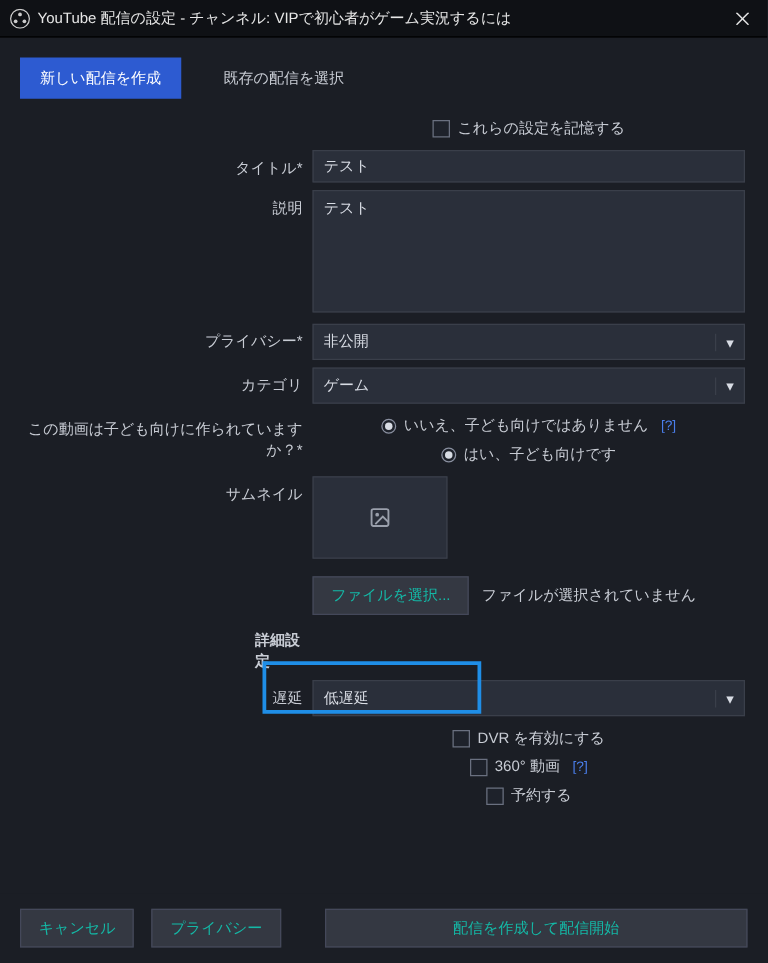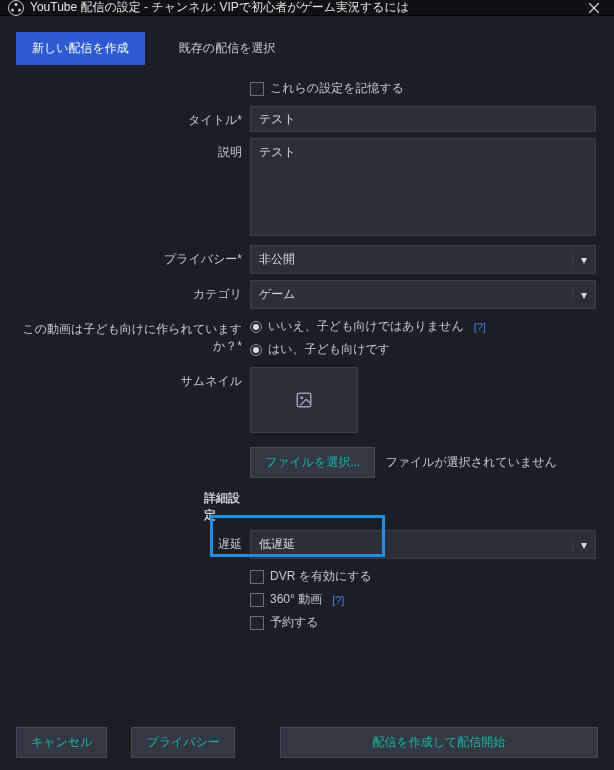--- a/index.html
+++ b/index.html
@@ -6,21 +6,21 @@
 body {
   width: 614px;
   height: 770px;
   background: #1b1e25;
   color: #c8ccd4;
   font-family: "Yu Gothic UI", "Meiryo", sans-serif;
   font-size: 12px;
   overflow: hidden;
 }
 .titlebar {
-  height: 16px;
+  height: 30px;
   background: #0f1115;
   display: flex;
   align-items: center;
   padding: 0 8px;
   border-bottom: 1px solid #000;
 }
 .titlebar .app-icon {
   width: 16px; height: 16px;
   margin-right: 6px;
 }
@@ -81,20 +81,21 @@
 .select .chev {
   padding-left: 8px;
   border-left: 1px solid #3a3f4a;
   margin-left: 8px;
 }
 .checkbox-row, .radio-row {
   display: flex;
   align-items: center;
   gap: 6px;
   padding: 3px 0;
+  justify-content: center;
 }
 .checkbox {
   width: 14px; height: 14px;
   border: 1px solid #6a7080;
   background: #1e222b;
   flex-shrink: 0;
 }
 .radio {
   width: 12px; height: 12px;
   border: 1px solid #8a90a0;
@@ -143,21 +144,21 @@
 .highlight-box {
   border: 3px solid #1f8ee7;
   padding: 4px 6px;
   margin-left: -5px;
   margin-top: -2px;
 }
 .footer {
   position: absolute;
   bottom: 0; left: 0; right: 0;
   display: flex;
-  gap: 24px;
+  gap: 14px;
   padding: 12px 16px;
   background: #1b1e25;
 }
 .footer .big { flex: 1; margin-left: 21px; }
 </style>
 </head>
 <body>
 
 <div class="titlebar">
   <svg class="app-icon" viewBox="0 0 32 32">

